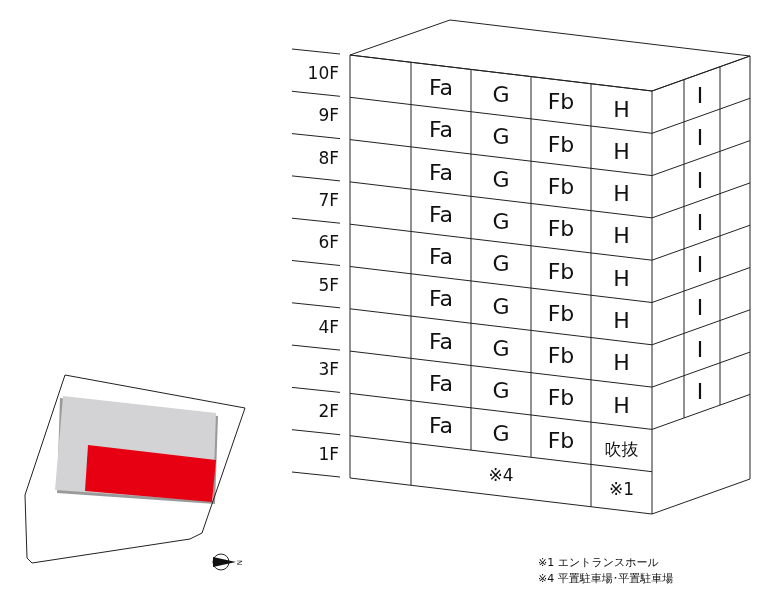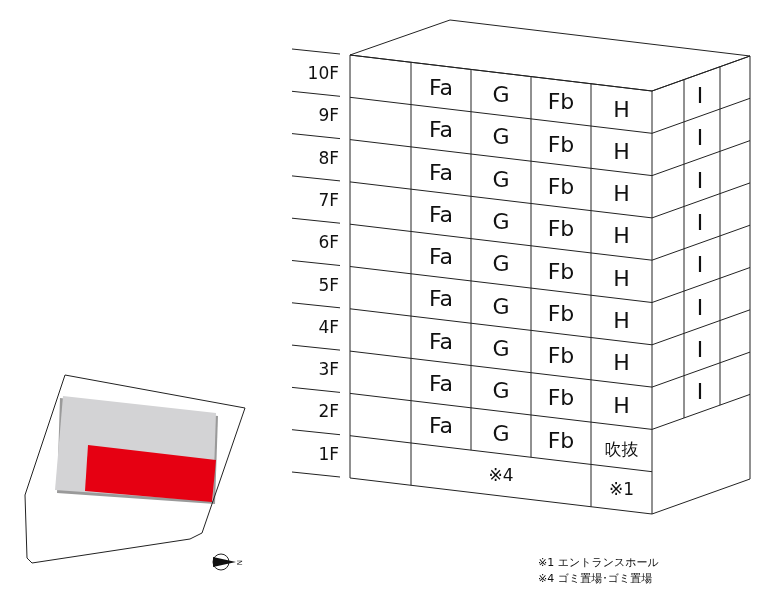--- a/index.html
+++ b/index.html
@@ -131,15 +131,15 @@
     </g>
   </svg>
 
 <div class="legend">
   <div>
     <span>※1</span>
     <span>エントランスホール</span>
   </div>
   <div>
     <span>※4</span>
-    <span>ゴミ置場･ゴミ置場</span>
+    <span>平置駐車場･平置駐車場</span>
   </div>
 </div>
 
 </body></html>

